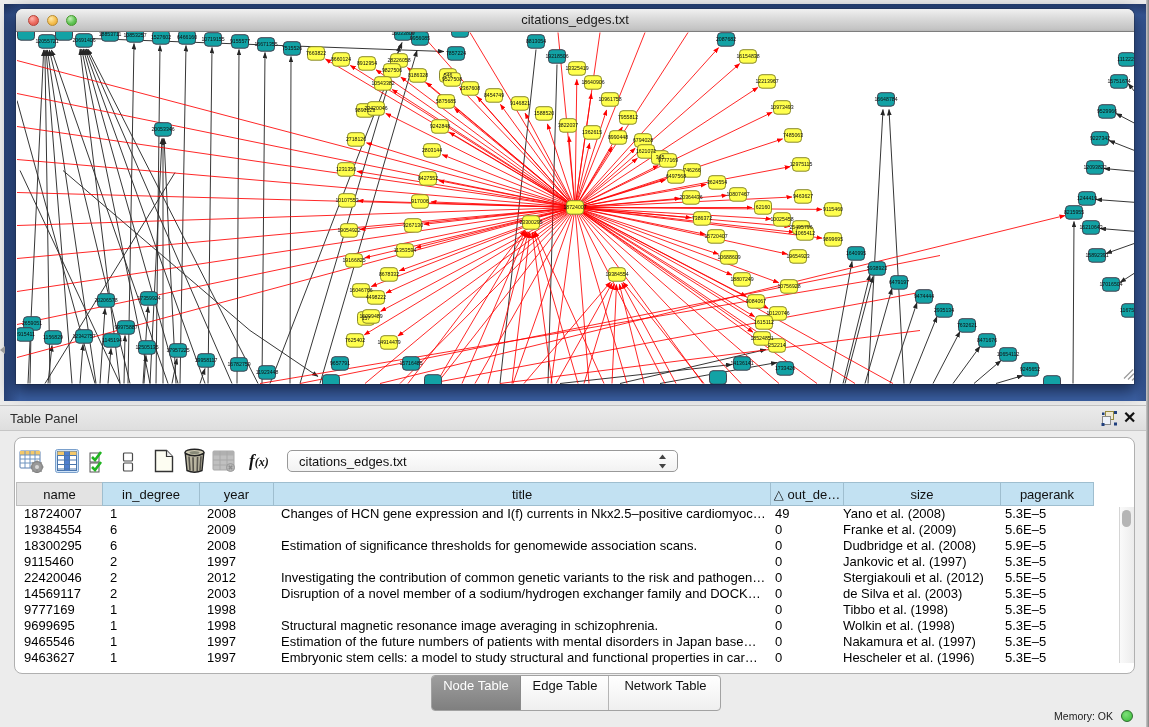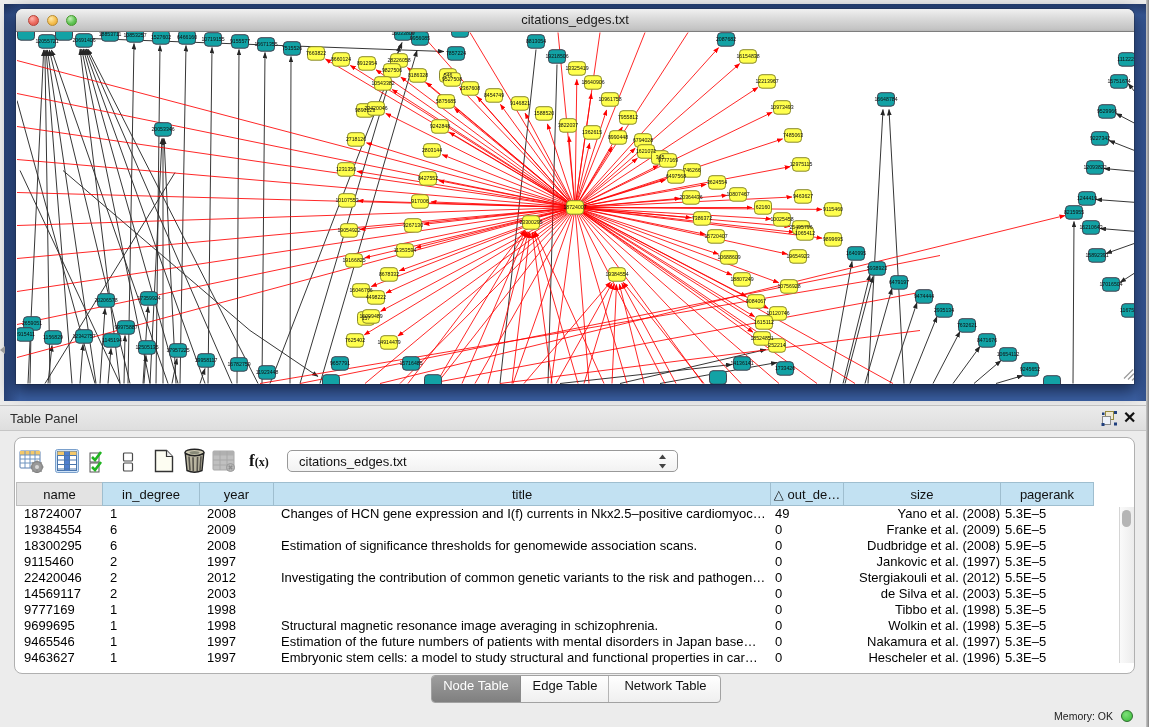--- a/index.html
+++ b/index.html
@@ -15,22 +15,22 @@
 #titlebar .tl{position:absolute;top:5.5px;width:11px;height:11px;border-radius:50%;}
 #title{position:absolute;width:100%;text-align:center;top:3px;font-size:13px;color:#1a1a1a}
 #canvas{position:absolute;left:1px;top:22.5px;width:1117px;height:352px;background:#fff;overflow:hidden}
 #tpbar{position:absolute;left:0;top:405px;width:1146px;height:26px;background:linear-gradient(#ebebeb,#dedede);
  border-top:1px solid #c0c0c0;border-bottom:1px solid #c6c6c6}
 #tpbar span{position:absolute;left:10px;top:5px;font-size:13px;color:#2e2e2e}
 #tcontainer{position:absolute;left:14px;top:437px;width:1121px;height:237px;background:#fff;border:1px solid #b0b0b0;border-radius:8px}
 .hd{position:absolute;top:482px;height:24px;background:#c2e1f2;border:1px solid #9fbecf;border-right:none;font-size:13px;color:#111;text-align:center;line-height:23px}
 .tr{position:absolute;left:0;width:1119px;height:16px;font-size:13px;line-height:16px;color:#000}
 .tr span{position:absolute;top:0;white-space:nowrap}
-.tr .ctr{text-align:right}
-#tabs{position:absolute;left:431px;top:675px;width:290px;height:28px;border:1px solid #a2a2a2;border-radius:4px;background:linear-gradient(#fff,#efefef);font-size:13px}
+.tr .ctr{text-align:left}
+#tabs{position:absolute;left:431px;top:675px;width:290px;height:36px;border:1px solid #a2a2a2;border-radius:4px;background:linear-gradient(#fff,#efefef);font-size:13px}
 #tabs div{position:absolute;top:0;height:100%;line-height:19px;text-align:center;color:#111}
 #seg1{left:0;width:89px;background:linear-gradient(#9e9e9e,#7f7f7f);color:#fff !important;border-radius:3px 0 0 3px;border-right:1px solid #8a8a8a}
 #seg2{left:90px;width:87px;border-right:1px solid #b5b5b5}
 #seg3{left:178px;width:111px}
 #memory{position:absolute;right:36px;top:710px;font-size:10.5px;color:#222}
 #memdot{position:absolute;left:1121px;top:710px;width:12px;height:12px;border-radius:50%;background:radial-gradient(circle at 40% 35%,#7fe07a,#35bb35);border:1px solid #2c6b2c}
 #rstrip{position:absolute;right:0;top:0;width:3px;height:727px;background:linear-gradient(to right,#c9c9c9,#828282)}
 .ic{position:absolute}
 </style></head><body>
 <div id="bluepanel">
@@ -540,21 +540,21 @@
  <path d="M2.3 5.5 L4 22.5 Q11.5 26 19 22.5 L20.7 5.5 Q11.5 10 2.3 5.5z" fill="#b9b5a0" stroke="#222" stroke-width="1.4"></path>
  <path d="M6 8.5l1 14M10 9.3l.3 14M14.6 9l-.4 14M18 8.3l-1 14" stroke="#55524a" stroke-width="1.6"></path>
 </svg>
 <svg class="ic" style="left:212px;top:449px" width="24" height="24" viewBox="0 0 24 24">
  <rect x="1" y="2" width="21" height="19" rx="1" fill="#c0c0c0" stroke="#a8a8a8"></rect>
  <rect x="1" y="2" width="21" height="4.5" fill="#b0b0b0"></rect>
  <path d="M1 11h21M1 16h21M8 2v19M15 2v19" stroke="#a8a8a8" fill="none"></path>
  <circle cx="18.5" cy="18.5" r="4" fill="#b6b6b6" stroke="#9a9a9a"></circle>
  <path d="M16.8 16.8l3.4 3.4M20.2 16.8l-3.4 3.4" stroke="#8e8e8e" stroke-width="1.3"></path>
 </svg>
-<div style="position:absolute;left:249px;top:451px;font-family:'Liberation Serif',serif;font-weight:700;font-size:17px;color:#111">f<span style="font-size:12px">(x)</span></div>
+<div style="position:absolute;left:249px;top:451px;font-family:'Liberation Serif',serif;font-style:italic;font-weight:700;font-size:17px;color:#111">f<span style="font-size:12px">(x)</span></div>
 
 <div class="abs" style="left:287px;top:450px;width:391px;height:22px;border:1px solid #999;border-radius:5px;background:linear-gradient(#fff,#f2f2f2)">
  <span style="position:absolute;left:11px;top:3px;font-size:13px;color:#111">citations_edges.txt</span>
  <svg style="position:absolute;right:10px;top:3px" width="9" height="15" viewBox="0 0 9 15">
   <path d="M4.5 0.5 L8 5 H1 z" fill="#444"></path>
       <path d="M4.5 14.5 L8 10 H1 z" fill="#444"></path>
  </svg>
 </div>
 <div class="hd" style="left:16px;width:86px;background:#e3e3e3;border-color:#bdbdbd">name</div>
 <div class="hd" style="left:102px;width:97px">in_degree</div>
@@ -603,20 +603,21 @@
     <span style="left:207px">2012</span>
 <span style="left:281px">Investigating the contribution of common genetic variants to the risk and pathogen…</span>
     <span style="left:775px">0</span>
 <span class="ctr" style="left:843px;width:157px">Stergiakouli et al. (2012)</span>
     <span style="left:1005px">5.5E–5</span>
   </div>
 <div class="tr" style="top:586px">
 <span style="left:24px">14569117</span>
     <span style="left:110px">2</span>
     <span style="left:207px">2003</span>
+<span style="left:281px">Disruption of a novel member of a sodium/hydrogen exchanger family and DOCK…</span>
     <span style="left:775px">0</span>
 <span class="ctr" style="left:843px;width:157px">de Silva et al. (2003)</span>
     <span style="left:1005px">5.3E–5</span>
   </div>
 <div class="tr" style="top:602px">
 <span style="left:24px">9777169</span>
     <span style="left:110px">1</span>
     <span style="left:207px">1998</span>
     <span style="left:775px">0</span>
 <span class="ctr" style="left:843px;width:157px">Tibbo et al. (1998)</span>

